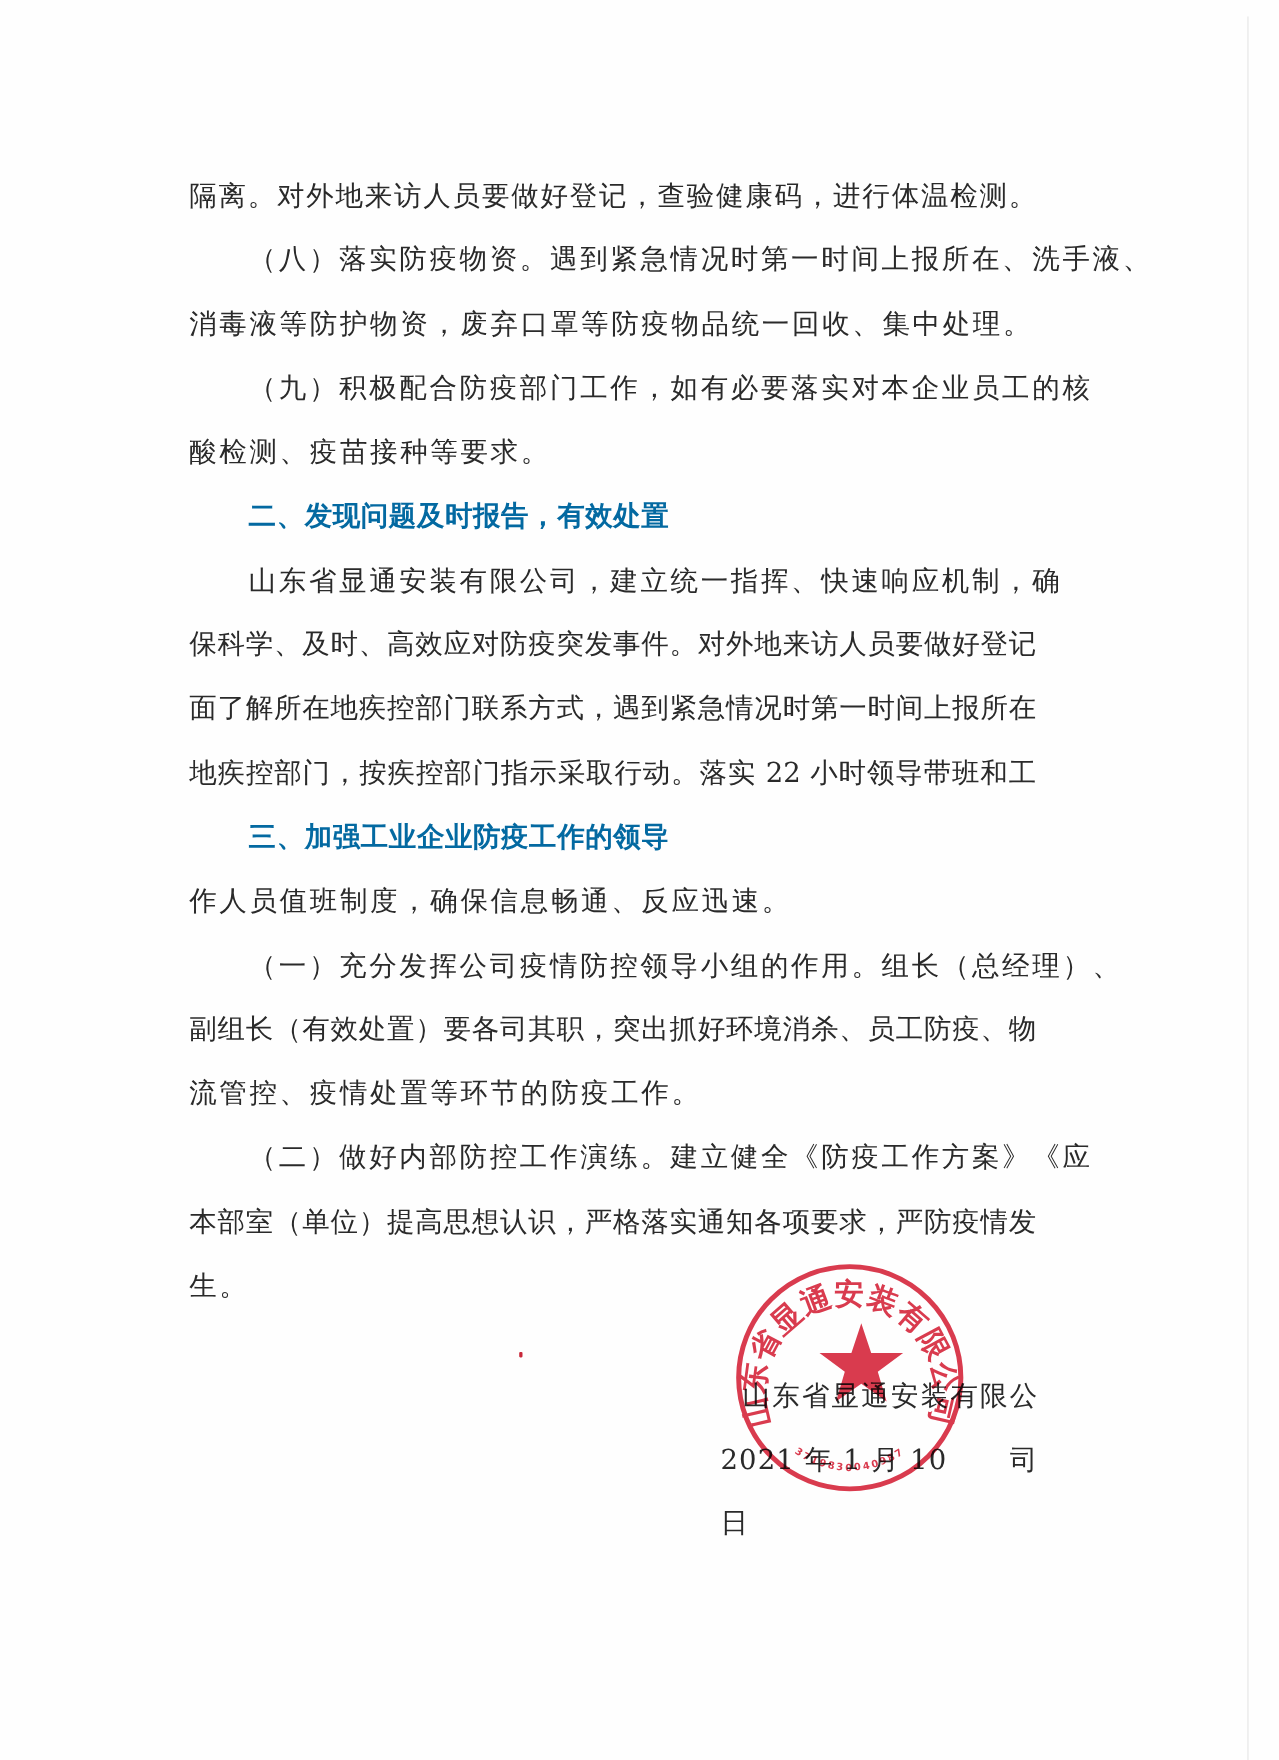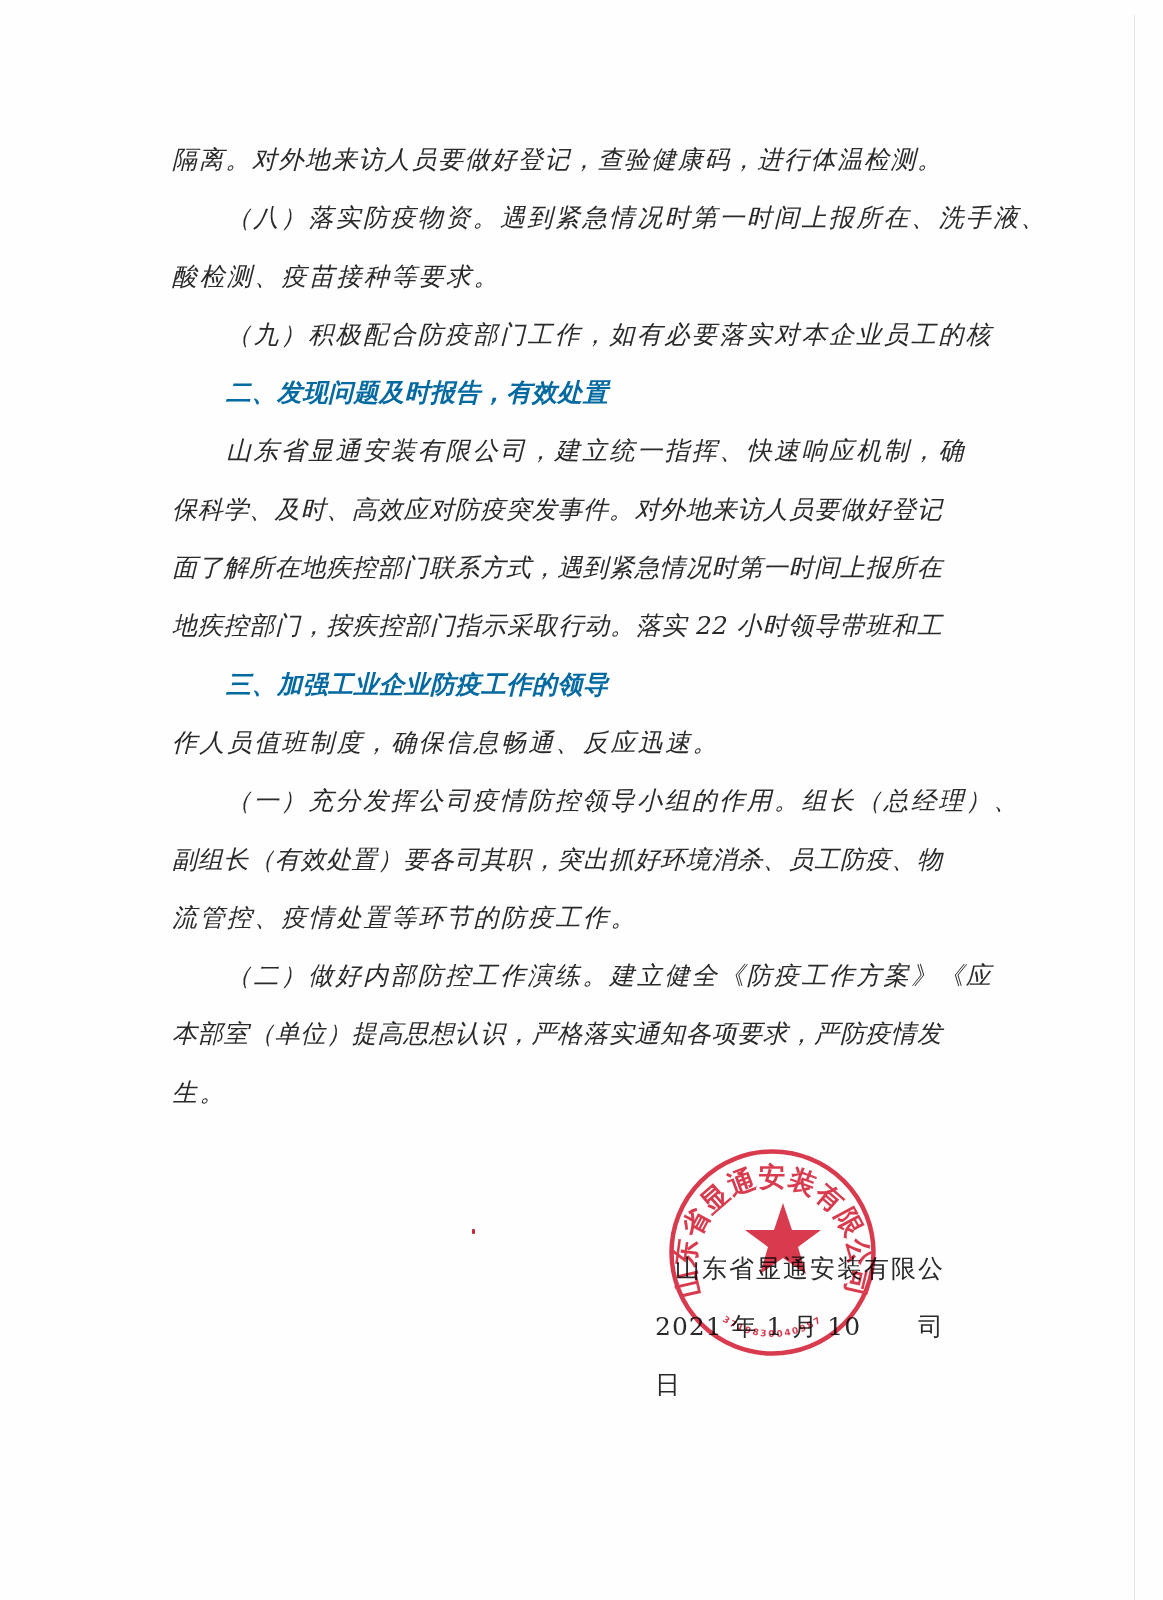--- a/index.html
+++ b/index.html
@@ -26,23 +26,22 @@
       position: absolute;
       left: 1134px;
       top: 15px;
       width: 1px;
       height: 1585px;
       background: #e4e4e4;
     }
     .body-text {
       position: absolute;
       left: 172px;
-      top: 131px;
+      top: 149px;
       width: 770px;
-      font-style: italic;
     }
     .line {
       height: 58.3px;
       line-height: 58.3px;
       font-size: 25px;
       white-space: nowrap;
       letter-spacing: 2.4px;
       color: #2a2a2a;
     }
     .line.indent { padding-left: 54px; }
@@ -105,22 +104,23 @@
   </style>
 </head>
 <body>
 
 <div class="page">
   <div class="edge-line"></div>
 
   <div class="body-text">
     <div class="line justify">隔离。对外地来访人员要做好登记，查验健康码，进行体温检测。</div>
     <div class="line indent">（八）落实防疫物资。遇到紧急情况时第一时间上报所在、洗手液、</div>
+    <div class="line">消毒液等防护物资，废弃口罩等防疫物品统一回收、集中处理。</div>
+    <div class="line indent">（九）积极配合防疫部门工作，如有必要落实对本企业员工的核</div>
     <div class="line">酸检测、疫苗接种等要求。</div>
-    <div class="line indent">（九）积极配合防疫部门工作，如有必要落实对本企业员工的核</div>
     <div class="line heading indent">二、发现问题及时报告，有效处置</div>
     <div class="line indent">山东省显通安装有限公司，建立统一指挥、快速响应机制，确</div>
     <div class="line justify">保科学、及时、高效应对防疫突发事件。对外地来访人员要做好登记</div>
     <div class="line justify">面了解所在地疾控部门联系方式，遇到紧急情况时第一时间上报所在</div>
     <div class="line justify">地疾控部门，按疾控部门指示采取行动。落实 22 小时领导带班和工</div>
     <div class="line heading indent">三、加强工业企业防疫工作的领导</div>
     <div class="line">作人员值班制度，确保信息畅通、反应迅速。</div>
     <div class="line indent">（一）充分发挥公司疫情防控领导小组的作用。组长（总经理）、</div>
     <div class="line justify">副组长（有效处置）要各司其职，突出抓好环境消杀、员工防疫、物</div>
     <div class="line">流管控、疫情处置等环节的防疫工作。</div>

